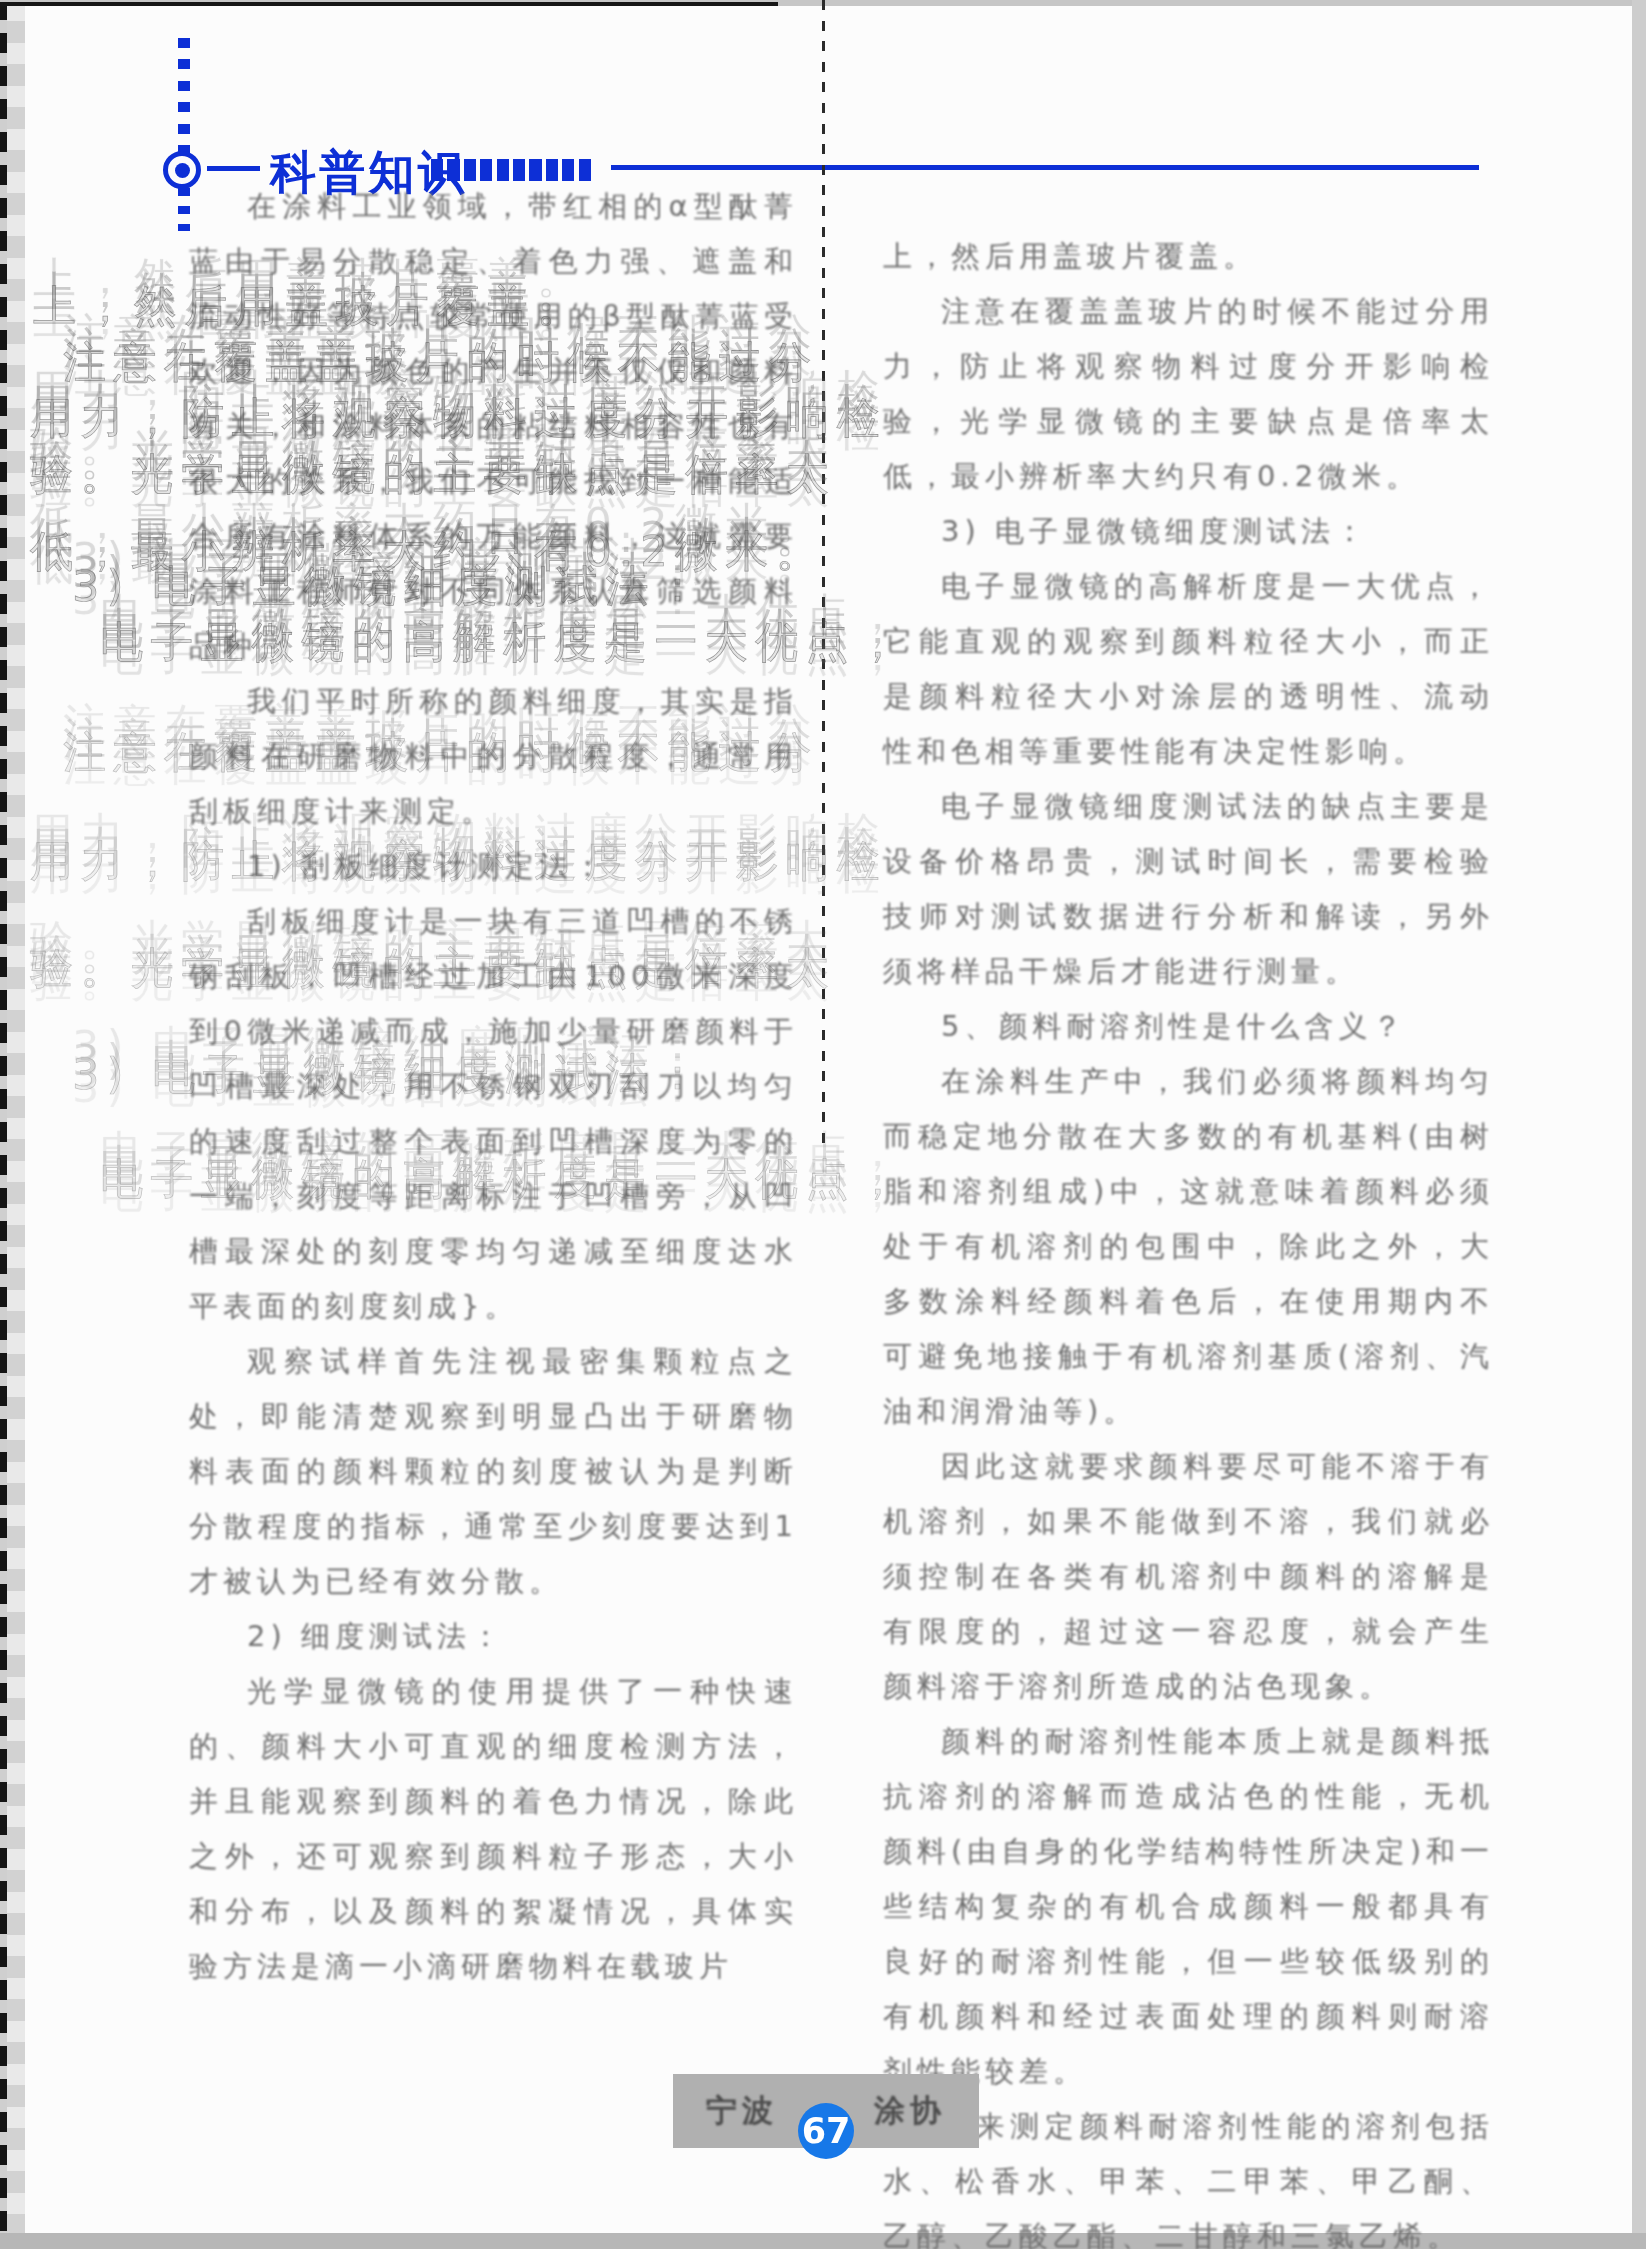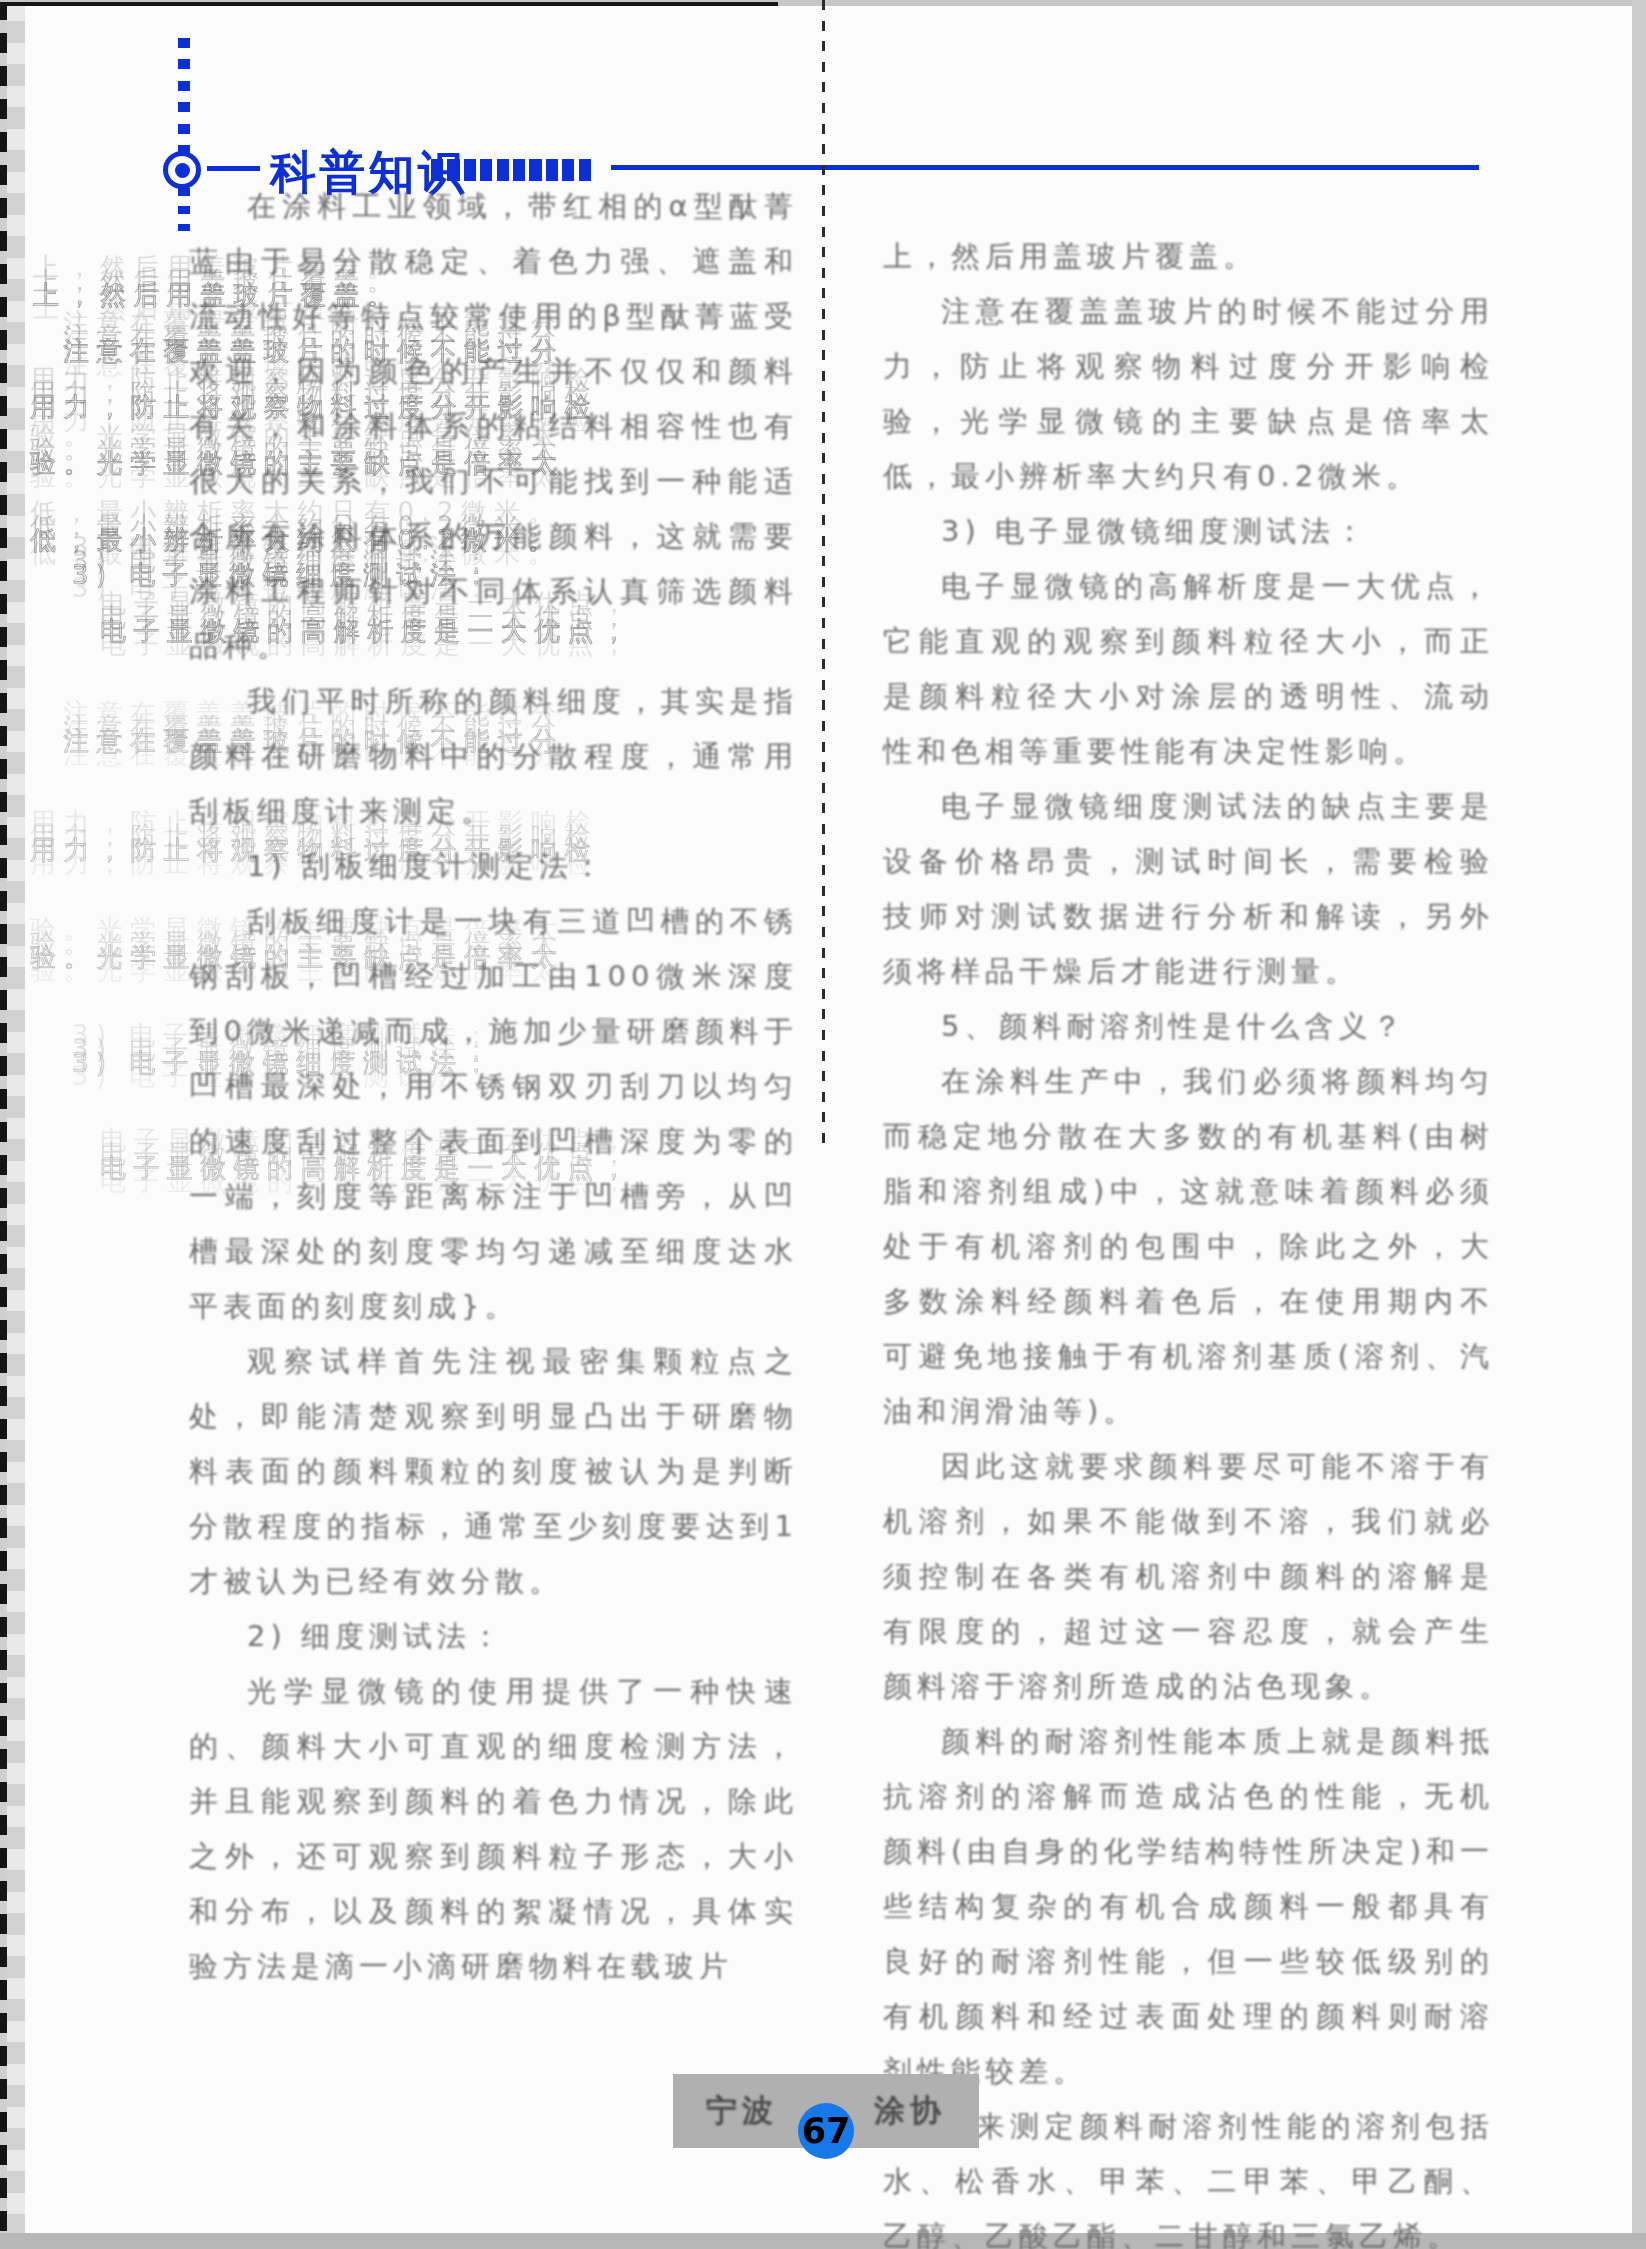--- a/index.html
+++ b/index.html
@@ -63,40 +63,40 @@
     letter-spacing:5px;text-align:justify;text-justify:inter-character;
     filter:blur(1.3px);
   }
   .col-left{left:189px;top:179px;width:609px;}
   .col-right{left:883px;top:229px;width:611px;}
   .para{margin:0;}
   .indent{text-indent:2em;}
 
   
   .ghost-line{
-    position:absolute;font-size:26px;letter-spacing:7.4px;white-space:nowrap;
+    position:absolute;font-size:43px;letter-spacing:7.4px;white-space:nowrap;
     color:rgba(110,110,110,0.16);
     -webkit-text-stroke:0.7px rgba(75,75,75,0.55);
     text-shadow:0 -14px 0 rgba(90,90,90,0.30),0 -28px 0.8px rgba(100,100,100,0.22),0 13px 0.8px rgba(110,110,110,0.18);
     filter:blur(0.3px);
   }
   .ghost-b{opacity:0.62;}
 
   
   .footer-bar{
     position:absolute;left:673px;top:2074px;width:306px;height:74px;background:#b0b0b0;
     display:flex;align-items:center;justify-content:center;gap:20px;
   }
   .footer-label{
     color:#4c4c4c;font-weight:bold;font-size:31px;letter-spacing:5px;filter:blur(1.2px);
   }
   .page-badge{
     width:56px;height:56px;border-radius:50%;background:#1778e8;
     display:flex;align-items:center;justify-content:center;
-    color:#000000;font-size:35px;font-weight:bold;filter:blur(0.4px);margin-top:39px;
+    color:#ffffff;font-size:35px;font-weight:bold;filter:blur(0.4px);margin-top:39px;
   }
 </style>
 </head>
 <body>
 
 <div class="canvas">
 
   <div class="page"></div>
   <div class="edge-left">
     <div class="film"></div>

